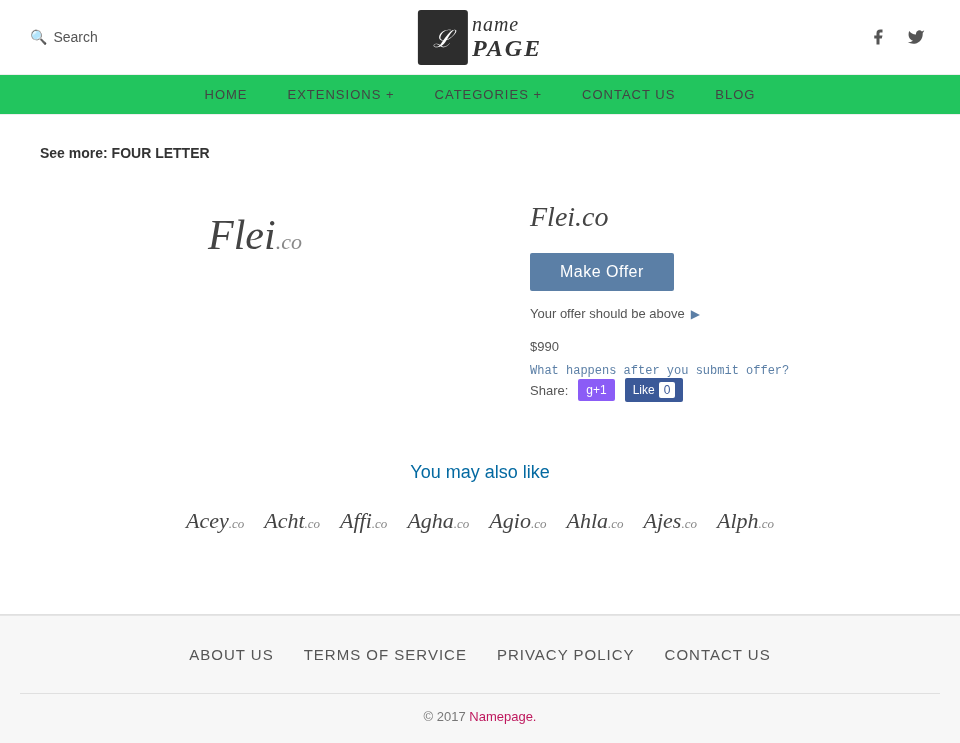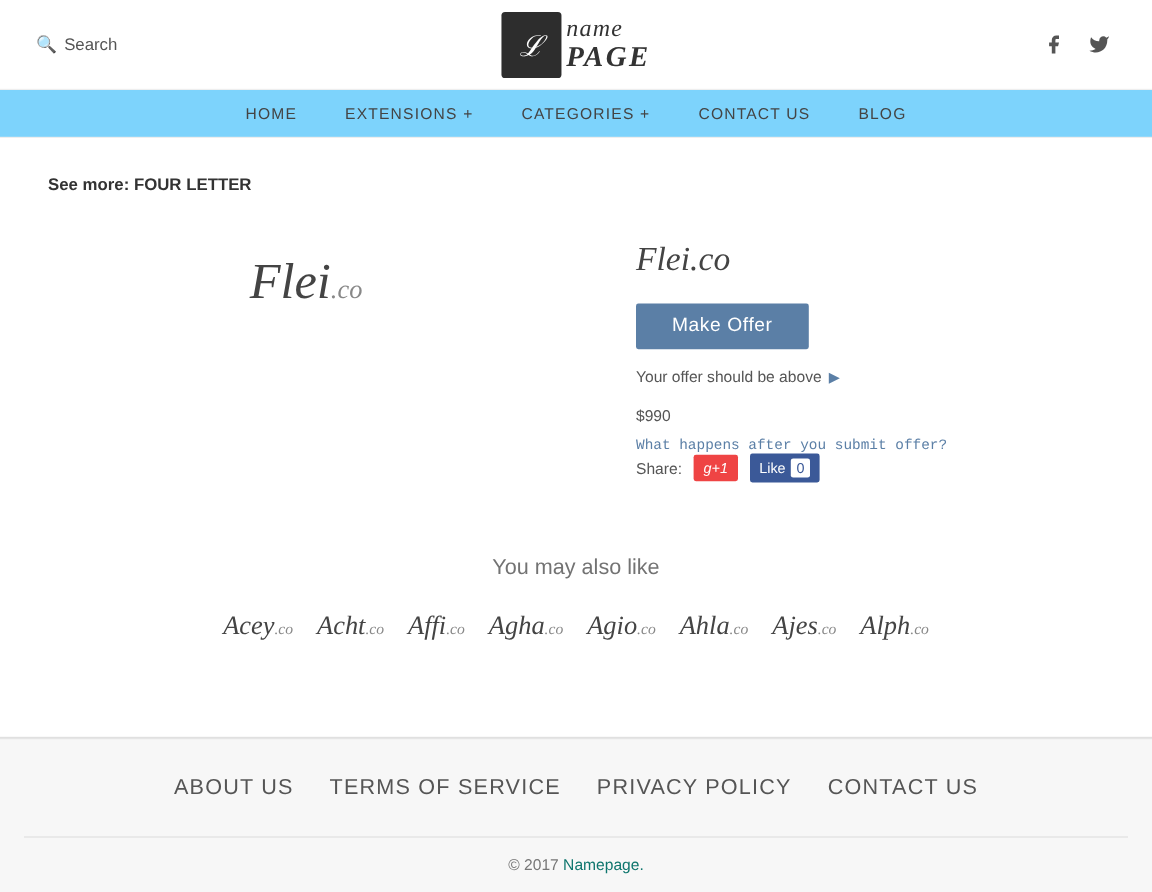--- a/index.html
+++ b/index.html
@@ -87,21 +87,21 @@
     }
 
     
     .nav {
       display: flex;
       justify-content: center;
       align-items: center;
       gap: 40px;
       padding: 12px 12px;
       border-bottom: 1px solid #eee;
-      background: #7dd3fc;
+      background: #22c55e;
     }
     .nav-item {
       font-size: 13px;
       letter-spacing: 1px;
       color: #444;
       cursor: pointer;
       text-transform: uppercase;
       text-decoration: none;
     }
 
@@ -191,31 +191,30 @@
     .share-area {
       display: flex;
       align-items: center;
       gap: 10px;
     }
     .share-label {
       font-size: 13px;
       color: #555;
     }
     .g-plus-btn {
-      background: #ef4444;
+      background: #8b5cf6;
       color: #fff;
       border: none;
       padding: 4px 8px;
       font-size: 12px;
       cursor: pointer;
       border-radius: 2px;
       display: flex;
       align-items: center;
       gap: 2px;
-      font-style: italic;
     }
     .fb-like-btn {
       background: #3b5998;
       color: #fff;
       border: none;
       padding: 4px 8px;
       font-size: 12px;
       cursor: pointer;
       border-radius: 2px;
       display: flex;
@@ -230,21 +229,21 @@
       font-size: 12px;
     }
 
     
     .also-like-section {
       text-align: center;
       margin-bottom: 50px;
     }
     .also-like-title {
       font-size: 18px;
-      color: #737373;
+      color: #0369a1;
       margin-bottom: 25px;
     }
     .domain-list {
       display: flex;
       justify-content: center;
       align-items: center;
       gap: 20px;
       flex-wrap: wrap;
     }
     .domain-item {
@@ -267,33 +266,33 @@
       text-align: center;
     }
     .footer-nav {
       display: flex;
       justify-content: center;
       gap: 30px;
       margin-bottom: 20px;
       padding: 10px 0;
     }
     .footer-nav-item {
-      font-size: 18px;
+      font-size: 15px;
       letter-spacing: 1px;
       color: #555;
       text-transform: uppercase;
       cursor: pointer;
     }
     .footer-copyright {
       font-size: 13px;
       color: #777;
       padding: 15px 0;
     }
     .footer-copyright a {
-      color: #0f766e;
+      color: #be185d;
       text-decoration: none;
     }
     .divider-line {
       border: none;
       border-top: 1px solid #e0e0e0;
       margin: 0;
     }
   </style>
 </head>
 <body>

